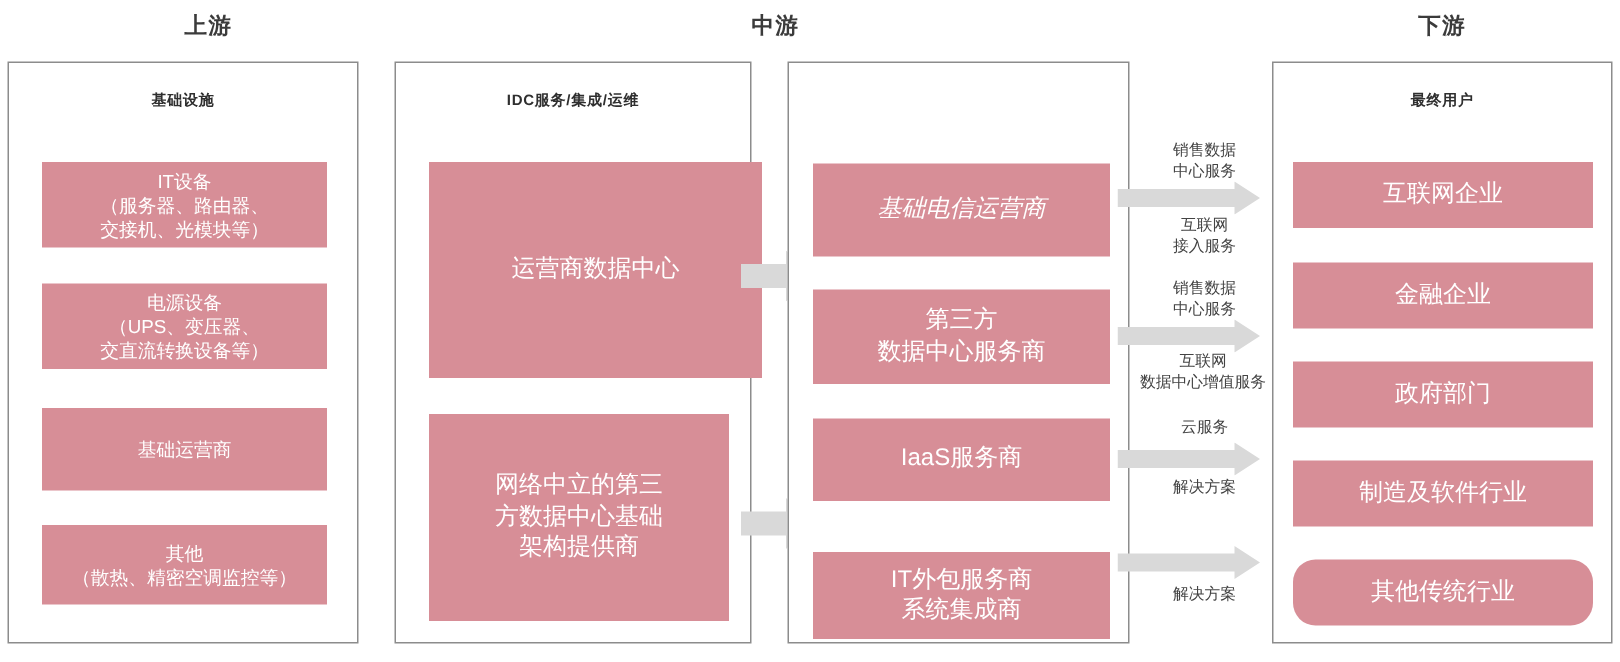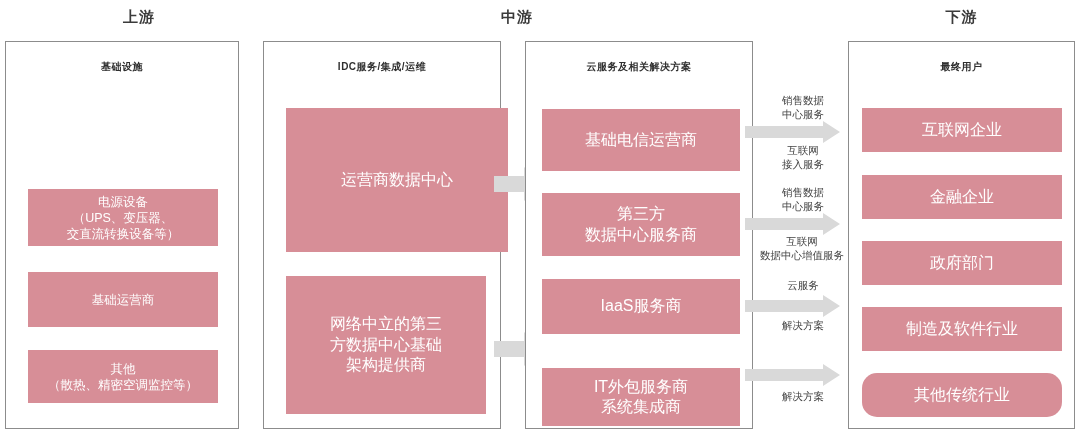--- a/index.html
+++ b/index.html
@@ -72,20 +72,23 @@
 <body>
 
 <div id="stage">
 
   <div class="stage-title" style="left:22px; top:8px; width:234px;">上游</div>
   <div class="stage-title" style="left:263px; top:8px; width:508px;">中游</div>
   <div class="stage-title" style="left:848px; top:8px; width:227px;">下游</div>
 
   <div class="panel" style="left:5px; top:41px; width:234px; height:388px;">
     <div class="panel-title">基础设施</div>
+    <div class="chip small" style="left:22px; top:66px; width:190px; height:57px;">IT设备
+（服务器、路由器、
+交接机、光模块等）</div>
     <div class="chip small" style="left:22px; top:147px; width:190px; height:57px;">电源设备
 （UPS、变压器、
 交直流转换设备等）</div>
     <div class="chip small" style="left:22px; top:230px; width:190px; height:55px;">基础运营商</div>
     <div class="chip small" style="left:22px; top:308px; width:190px; height:53px;">其他
 （散热、精密空调监控等）</div>
   </div>
 
   <div class="panel" style="left:263px; top:41px; width:238px; height:388px;">
     <div class="panel-title">IDC服务/集成/运维</div>
@@ -100,22 +103,21 @@
       <polygon points="0,9 30,9 30,0 48,17 30,34 30,25 0,25" fill="#d9d9d9"></polygon>
     </svg>
   </div>
   <div class="arrow" style="left:494px; top:332px; width:48px; height:34px;">
     <svg viewBox="0 0 48 34" preserveAspectRatio="none">
       <polygon points="0,9 30,9 30,0 48,17 30,34 30,25 0,25" fill="#d9d9d9"></polygon>
     </svg>
   </div>
 
   <div class="panel" style="left:525px; top:41px; width:228px; height:388px;">
-    <div class="panel-title">云服务及相关解决方案</div>
-    <div class="chip large" style="left:16px; top:67px; width:198px; height:62px;">基础电信运营商</div>
+    <div class="chip large" style="left:16px; top:67px; width:198px; height:62px;font-style:italic;">基础电信运营商</div>
     <div class="chip large" style="left:16px; top:151px; width:198px; height:63px;">第三方
 数据中心服务商</div>
     <div class="chip large" style="left:16px; top:237px; width:198px; height:55px;">IaaS服务商</div>
     <div class="chip large" style="left:16px; top:326px; width:198px; height:58px;">IT外包服务商
 系统集成商</div>
   </div>
 
   <div class="flow-label" style="left:748px; top:94px;">销售数据
 中心服务</div>
   <div class="arrow" style="left:745px; top:121px; width:95px; height:22px;">

